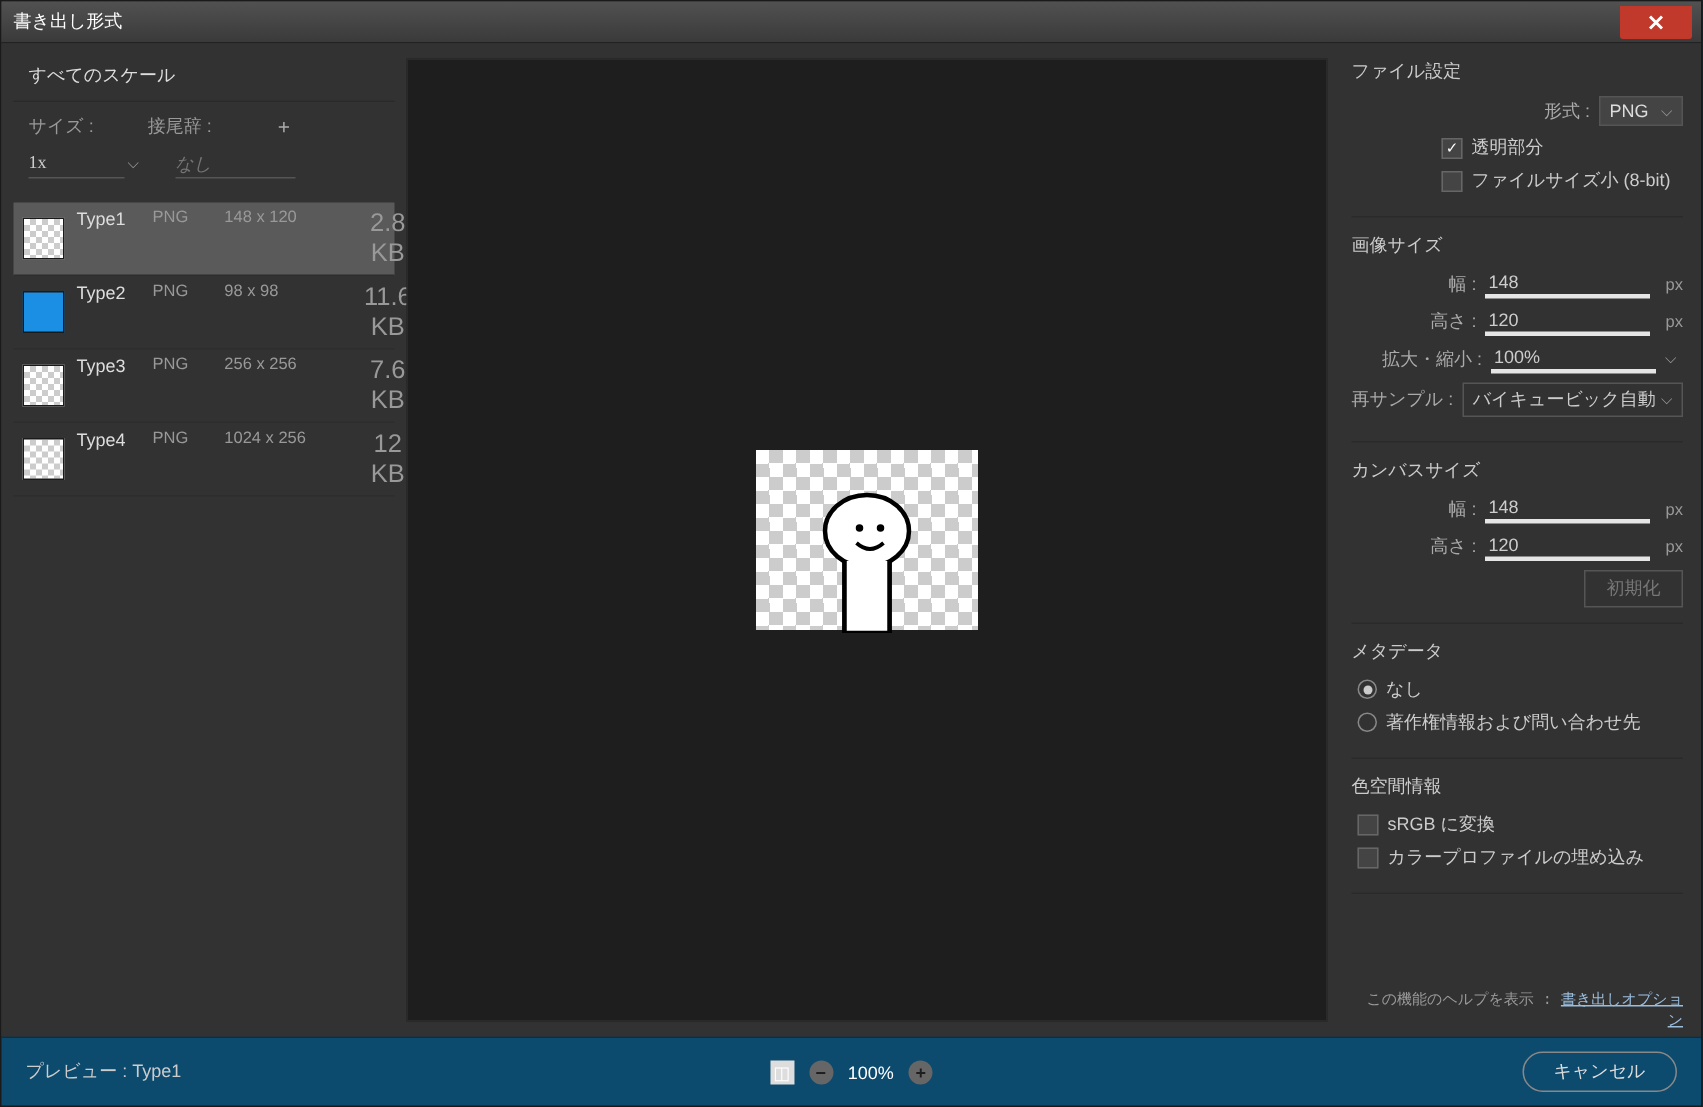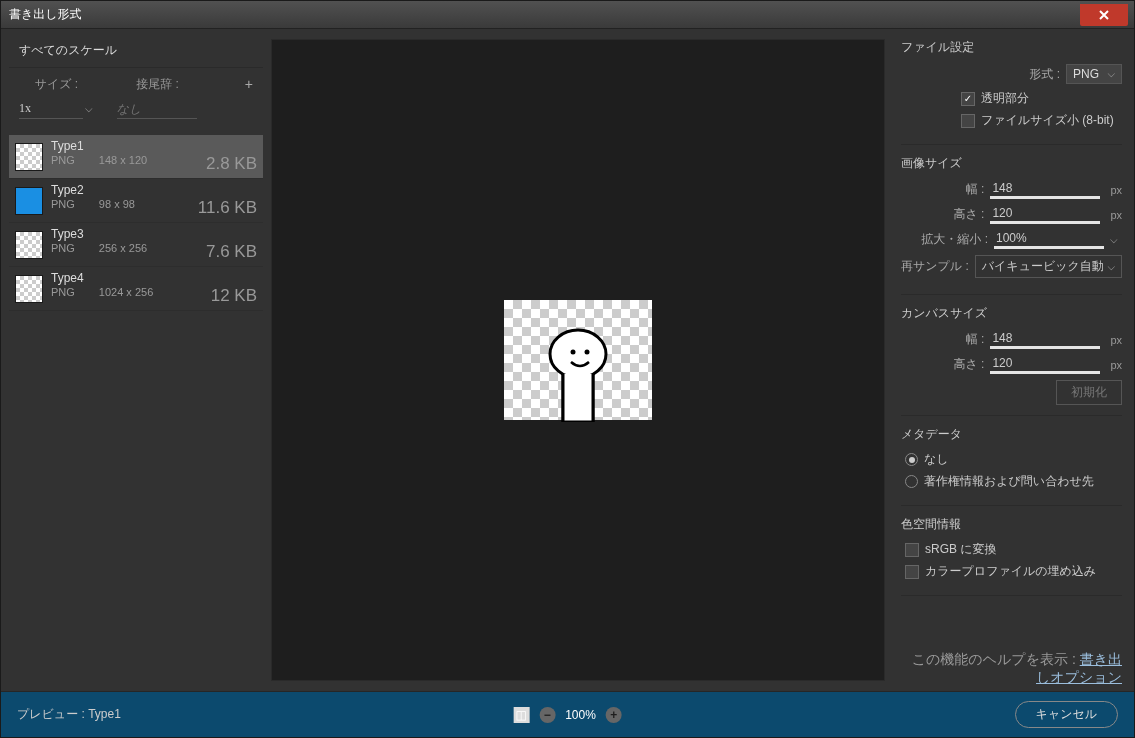--- a/index.html
+++ b/index.html
@@ -5,33 +5,33 @@
 * { margin: 0; padding: 0; box-sizing: border-box; }
 body { font-family: "Meiryo", sans-serif; background: #000; width: 1135px; height: 738px; overflow: hidden; }
 .window { width: 1135px; height: 738px; background: #0c4a6e; display: flex; flex-direction: column; border: 1px solid #1a1a1a; }
 .titlebar { height: 28px; background: linear-gradient(#515151,#3a3a3a); display: flex; align-items: center; padding: 0 0 0 8px; border-bottom: 1px solid #222; }
 .titlebar-title { color: #fff; font-size: 12px; flex: 1; }
 .close-btn { width: 48px; height: 22px; background: #c0392b; display: flex; align-items: center; justify-content: center; color: #fff; border-radius: 0 0 2px 2px; margin-right: 6px; }
 .close-btn svg { width: 12px; height: 12px; }
 .body { flex: 1; display: flex; background: #323232; }
 .left-panel { width: 270px; padding: 10px 8px; display: flex; flex-direction: column; }
 .panel-header { color: #ddd; font-size: 12px; padding: 3px 6px 8px 10px; border-bottom: 1px solid #2a2a2a; margin-bottom: 8px; }
-.scale-labels { display: flex; gap: 58px; margin-bottom: 4px; justify-content: flex-end; }
+.scale-labels { display: flex; gap: 36px; margin-bottom: 4px; }
 .scale-inputs { display: flex; gap: 24px; align-items: center; }
 .scale-select { background: transparent; color: #ccc; border: none; border-bottom: 1px solid #555; font-size: 12px; width: 64px; padding: 2px 0; font-family: Liberation Serif, serif; }
 .scale-select-wrapper { display: flex; align-items: center; gap: 2px; }
 .chevron { color: #999; font-size: 10px; }
 .suffix-input { background: transparent; color: #888; border: none; border-bottom: 1px solid #555; font-size: 12px; width: 80px; padding: 2px 0; font-style: italic; }
 .plus-btn { color: #aaa; font-size: 14px; margin-left: 8px; }
 .artboard-list { margin-top: 16px; }
 .artboard-item { display: flex; padding: 4px 6px; gap: 8px; align-items: center; border-bottom: 1px solid #2d2d2d; cursor: pointer; }
 .artboard-item.selected { background: #5a5a5a; }
 .thumb { width: 28px; height: 28px; background: #fff; background-image: repeating-conic-gradient(#ccc 0 25%, #fff 0 50%); background-size: 8px 8px; border: 1px solid #1a1a1a; flex-shrink: 0; }
 .thumb.blue { background: #1a8fe3; }
-.artboard-info { flex: 1; display: flex; flex-direction: column; gap: 1px; }
+.artboard-info { flex: 1; display: flex; flex-direction: row; gap: 18px; }
 .artboard-name { color: #ddd; font-size: 12px; }
 .artboard-meta { display: flex; gap: 24px; color: #999; font-size: 11px; }
 .artboard-meta span:nth-child(2){min-width:62px;}
 .artboard-size { color: #999; font-size: 17px; margin-left: auto; text-align: center; min-width: 46px; }
 .preview-panel { flex: 1; background: #1e1e1e; margin: 10px 4px 10px 0; position: relative; display: flex; align-items: center; justify-content: center; border: 1px solid #2a2a2a; }
 .preview-img { width: 148px; height: 120px; background-image: repeating-conic-gradient(#ccc 0 25%, #fff 0 50%); background-size: 18px 18px; position: relative; }
 .character { position: absolute; left: 50%; top: 22px; transform: translateX(-50%); }
 .right-panel { width: 245px; padding: 10px 12px 4px 12px; display: flex; flex-direction: column; gap: 4px; overflow: auto; }
 .section { border-bottom: 1px solid #2a2a2a; padding-bottom: 10px; margin-bottom: 6px; }
 .section:last-child{border-bottom:none;}
@@ -42,21 +42,21 @@
 .checkbox-row { display: flex; align-items: center; gap: 6px; font-size: 12px; color: #ccc; padding-left: 60px; margin-bottom: 5px; }
 .checkbox { width: 14px; height: 14px; background: #444; border: 1px solid #666; display: inline-flex; align-items: center; justify-content: center; font-size: 10px; color: #fff; }
 .checkbox.checked::after { content: "✓"; }
 .text-input { background: transparent; color: #ccc; border: none; border-bottom: 3px solid #e5e5e5; width: 110px; font-size: 12px; padding: 1px 2px; }
 .unit { color: #999; font-size: 11px; margin-left: 4px; }
 .resample-select { background: transparent; border: 1px solid #555; color: #ccc; padding: 2px 6px; font-size: 12px; flex: 1; display: flex; justify-content: space-between; align-items: center; }
 .reset-btn { background: transparent; border: 1px solid #555; color: #777; font-size: 12px; padding: 3px 14px; margin-left: auto; display: block; }
 .radio-row { display: flex; align-items: center; gap: 6px; font-size: 12px; color: #ccc; padding-left: 4px; margin-bottom: 5px; }
 .radio { width: 13px; height: 13px; border-radius: 50%; border: 1px solid #888; display: inline-flex; align-items: center; justify-content: center; }
 .radio.checked::after { content: ""; width: 6px; height: 6px; border-radius: 50%; background: #ccc; }
-.help-line { color: #999; font-size: 14px; text-align: right; margin-top: auto; }
+.help-line { color: #999; font-size: 10px; text-align: right; margin-top: auto; font-family: Liberation Mono, monospace; }
 .help-line .link { color: #9bbedd; text-decoration: underline; cursor: pointer; }
 .footer { height: 46px; display: flex; align-items: center; padding: 0 16px; border-top: 1px solid #262626; gap: 12px; }
 .footer-label { color: #ccc; font-size: 12px; flex: 1; }
 .zoom-controls { display: flex; align-items: center; gap: 10px; color: #fff; font-size: 12px; position: absolute; left: 50%; transform: translateX(-50%); }
 .zoom-btn { width: 16px; height: 16px; border-radius: 50%; background: #666; color: #1e1e1e; display: flex; align-items: center; justify-content: center; font-size: 12px; font-weight: bold; cursor: pointer; }
 .grid-toggle { width: 16px; height: 16px; background: #ddd; display: flex; align-items: center; justify-content: center; }
 .footer-right { display: flex; gap: 10px; }
 .btn { background: transparent; border: 1px solid #888; border-radius: 16px; color: #ddd; font-size: 12px; padding: 4px 20px; cursor: pointer; }
 .btn.primary { border-color: #aaa; padding: 4px 28px; }
 </style>

